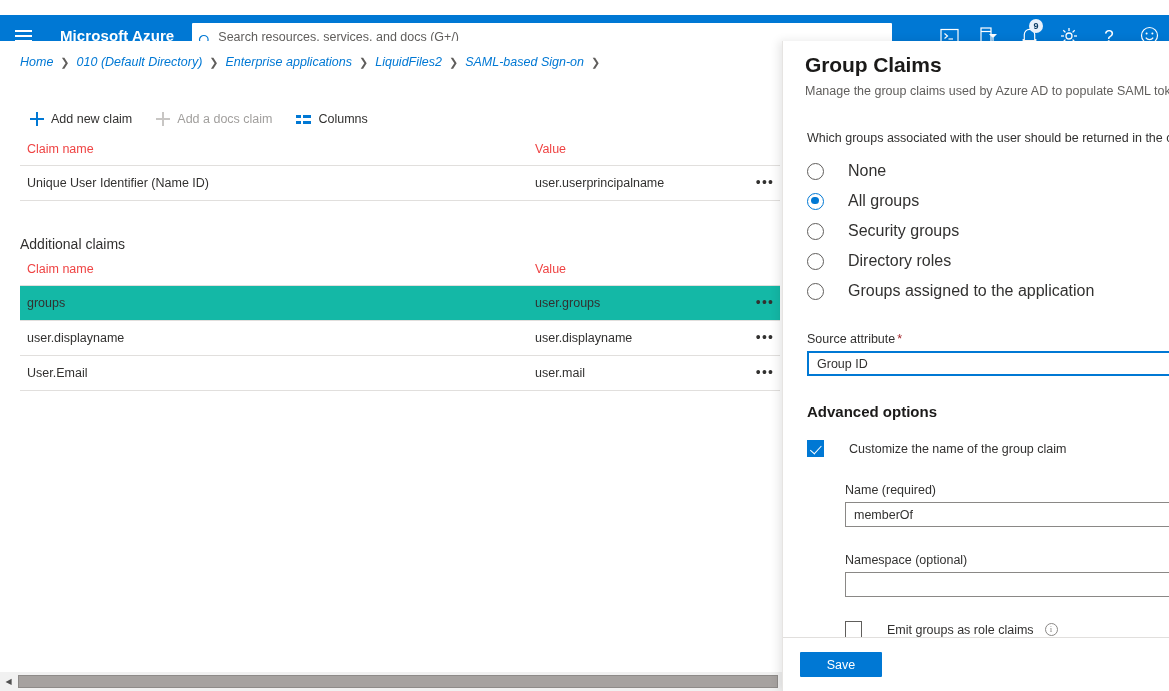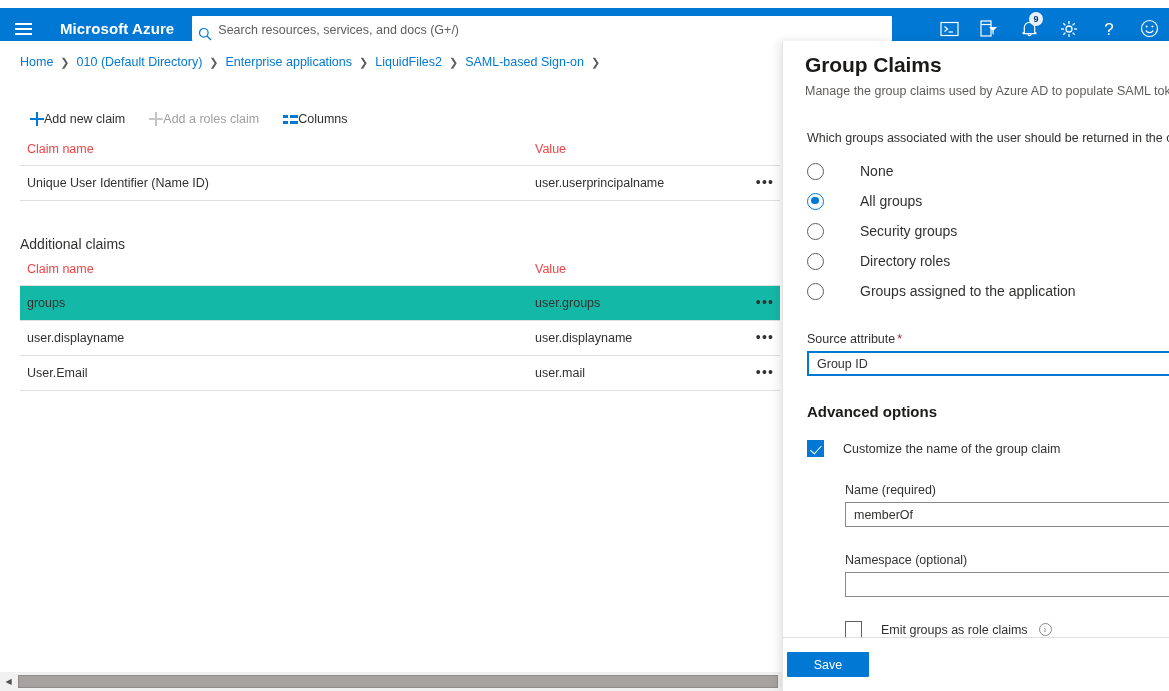--- a/index.html
+++ b/index.html
@@ -8,21 +8,21 @@
     width: 1169px; height: 691px;
     overflow: hidden;
     font-family: "Liberation Sans", sans-serif;
     background: #ffffff;
     color: #323130;
   }
   #app { position: relative; width: 1169px; height: 691px; overflow: hidden; }
 
   
   .topbar {
-    position: absolute; top: 8px; left: 0;
+    position: absolute; top: 15px; left: 0;
     width: 1169px; height: 41px;
     background: #0078d4;
     display: flex; align-items: center;
   }
   .hamburger {
     width: 46px; height: 41px;
     display: flex; flex-direction: column;
     align-items: center; justify-content: center; gap: 3px;
     cursor: pointer;
   }
@@ -71,35 +71,35 @@
     position: absolute; top: 41px; left: 0;
     width: 790px; height: 650px;
     background: #ffffff;
     padding: 0 0 0 20px;
   }
   .breadcrumb {
     display: flex; align-items: center; flex-wrap: nowrap;
     font-size: 12.5px; height: 34px; padding-top: 8px;
     white-space: nowrap;
   }
-  .bc-link { color: #0078d4; cursor: pointer; }
+  .bc-link { color: #0078d4; cursor: pointer; font-style: italic; }
   .bc-link.last { color: #0078d4; }
   .bc-sep { color: #605e5c; margin: 0 7px; font-size: 11px; }
 
   .pagetitle {
     font-size: 22px; font-weight: bold; color: #1b1a19;
     margin: 6px 0 0 0; letter-spacing: -.1px;
   }
 
   .toolbar {
     display: flex; align-items: center; gap: 0;
     margin-top: 31px; height: 26px;
   }
   .tb-btn {
-    display: flex; align-items: center; 
+    display: flex; align-items: center; gap: 7px;
     font-size: 12.5px; color: #323130; cursor: pointer;
     padding: 3px 14px 3px 10px;
     white-space: nowrap;
   }
   .tb-btn.disabled { color: #a19f9d; cursor: default; }
   .plus {
     position: relative; width: 14px; height: 14px; flex: 0 0 14px;
   }
   .plus::before, .plus::after {
     content: ""; position: absolute; background: #0078d4;
@@ -191,21 +191,21 @@
   .radio {
     width: 17px; height: 17px; border-radius: 50%;
     border: 1.4px solid #605e5c; background: #fff;
     flex: 0 0 17px; position: relative;
   }
   .radio.checked { border-color: #0078d4; border-width: 1.4px; }
   .radio.checked::after {
     content: ""; position: absolute; left: 3.4px; top: 3.4px;
     width: 7.2px; height: 7.2px; border-radius: 50%; background: #0078d4;
   }
-  .radio-label { font-size: 14px; color: #323130; margin-left: 36px; white-space: nowrap; }
+  .radio-label { font-size: 16px; color: #323130; margin-left: 24px; white-space: nowrap; }
 
   .field-label {
     font-size: 12.5px; color: #323130; margin-top: 26px;
     padding-left: 2px;
   }
   .req { color: #a4262c; margin-left: 2px; }
   .select-box {
     margin-top: 5px; margin-left: 2px;
     width: 430px; height: 25px;
     border: 2px solid #0078d4; background: #fff;
@@ -224,21 +224,21 @@
     width: 17px; height: 17px; flex: 0 0 17px;
     border: 1.4px solid #605e5c; background: #fff; position: relative;
   }
   .chkbox.checked { background: #0078d4; border-color: #0078d4; }
   .chkbox.checked::after {
     content: ""; position: absolute; left: 4.5px; top: 2px;
     width: 5px; height: 9.5px;
     border: solid #fff; border-width: 0 1.8px 1.8px 0;
     transform: rotate(42deg);
   }
-  .chk-label { font-size: 12.5px; color: #323130; margin-left: 19px; white-space: nowrap; text-align: center; }
+  .chk-label { font-size: 12.5px; color: #323130; margin-left: 25px; white-space: nowrap; text-align: center; }
 
   .indent { padding-left: 40px; }
   .sub-label { font-size: 12.5px; color: #323130; margin-top: 26px; }
   .text-input {
     margin-top: 5px; width: 400px; height: 25px;
     border: 1px solid #8a8886; background: #fff;
     display: flex; align-items: center;
     padding-left: 8px; font-size: 12.5px; color: #323130;
   }
   .text-input.empty { color: #a19f9d; }
@@ -248,21 +248,21 @@
     font-size: 9px; line-height: 11px; text-align: center;
     margin-left: 11px; flex: 0 0 13px; font-style: normal;
     font-family: "Liberation Serif", serif;
     cursor: pointer;
   }
 
   .panel-footer {
     position: absolute; left: 0; bottom: 0;
     width: 387px; height: 54px;
     background: #ffffff; border-top: 1px solid #e1dfdd;
-    display: flex; align-items: center; padding-left: 4px;
+    display: flex; align-items: center; padding-left: 17px;
   }
   .save-btn {
     background: #0078d4; color: #ffffff; border: none;
     width: 82px; height: 25px; font-size: 12.5px;
     font-family: "Liberation Sans", sans-serif;
     cursor: pointer; border-radius: 1px;
   }
 </style>
 </head>
 <body>
@@ -356,21 +356,21 @@
     </div>
 
 
     <div class="toolbar">
       <div class="tb-btn">
         <span class="plus"></span>
         <span>Add new claim</span>
       </div>
       <div class="tb-btn disabled">
         <span class="plus"></span>
-        <span>Add a roles claim</span>
+        <span>Add a docs claim</span>
       </div>
       <div class="tb-btn">
         <span class="colicon">
           <i></i>
             <i></i>
             <i></i>
             <i></i>
         </span>
         <span>Columns</span>
       </div>

